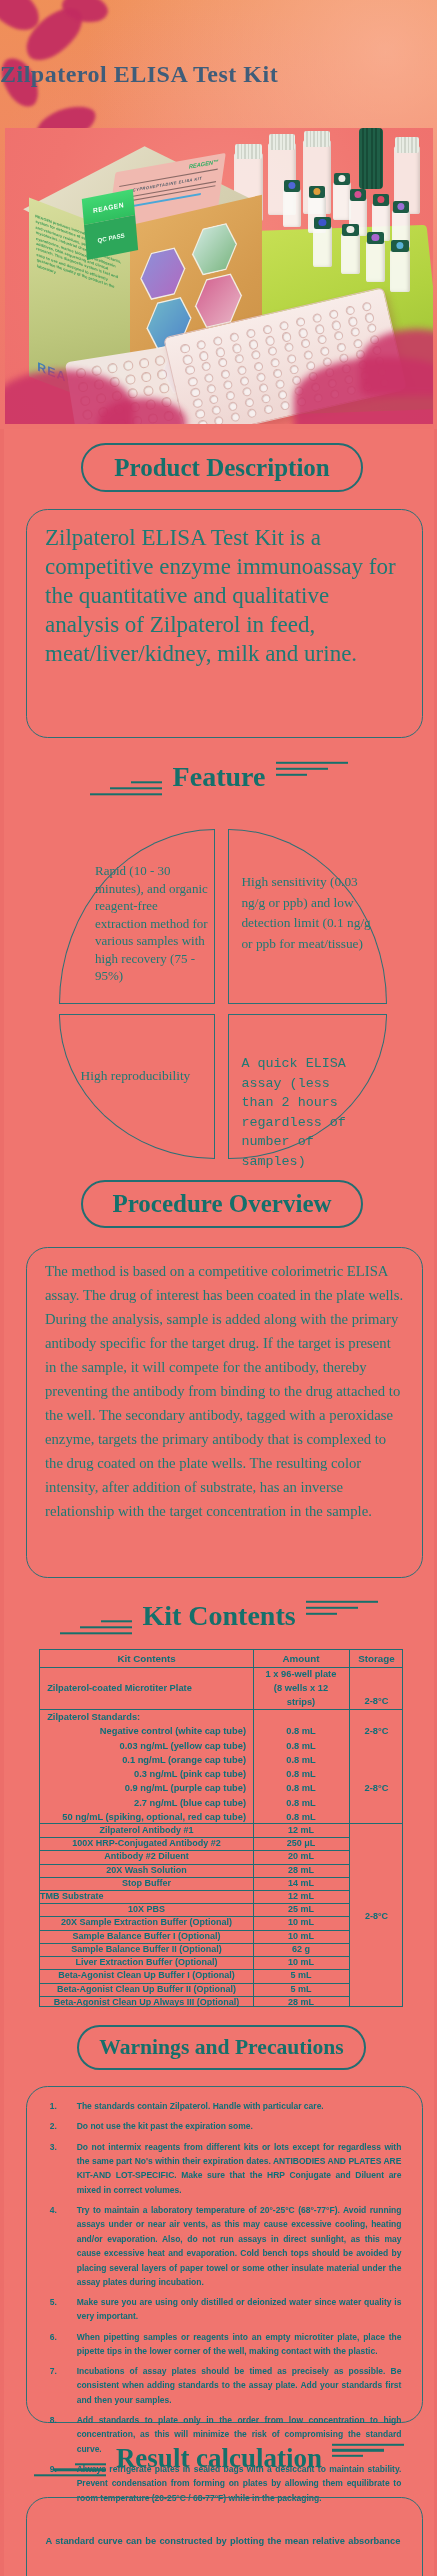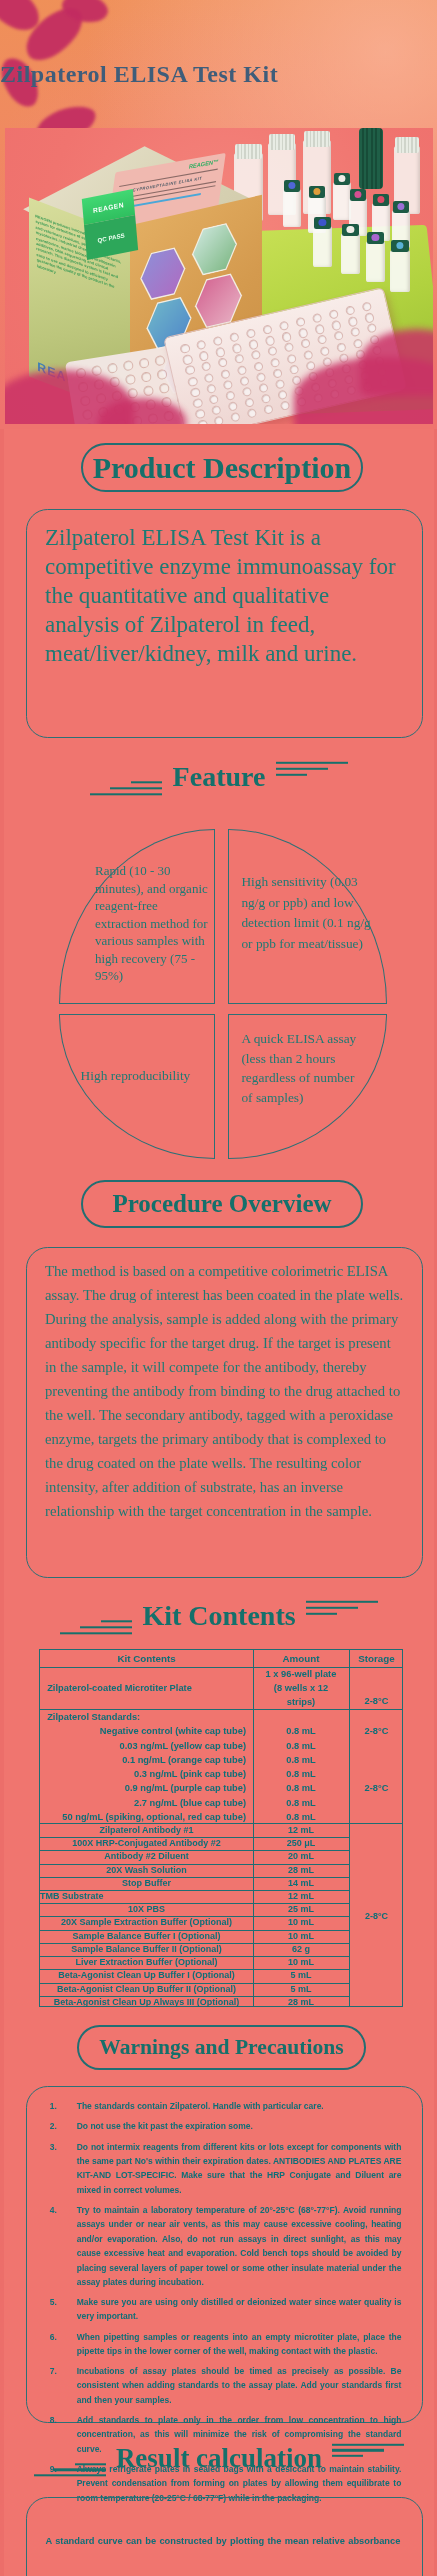--- a/index.html
+++ b/index.html
@@ -379,21 +379,21 @@
         <div class="well" style="left: 200px; top: 88px; width: 7.2px; height: 7.2px;"></div>
       </div>
     <div class="mound" style="left:-15.5px;top:242px;width:144px;height:77px;"></div>
     <div class="mound" style="left:93px;top:270px;width:88px;height:46px;"></div>
     <div class="mound" style="left:289px;top:229px;width:180px;height:82px;"></div>
     <div class="mound" style="left:355px;top:201px;width:113px;height:67px;"></div>
   </div>
 
   <div class="main-bg"></div>
 
-  <div class="pill" style="left:81px;top:443px;width:278px;height:45px;font-size:30px;">
+  <div class="pill" style="left:81px;top:443px;width:278px;height:45px;font-size:25px;">
     <span>Product Description</span>
   </div>
   <div class="tbox" style="left:26px;top:509px;width:397px;height:229px;">
     <div style="padding:13.4px 17.5px 0 18px;font-size:23px;line-height:29px;">Zilpaterol ELISA Test Kit is a competitive enzyme immunoassay for the quantitative and qualitative analysis of Zilpaterol in feed, meat/liver/kidney, milk and urine.</div>
   </div>
 
   <div class="bighead" style="top:761px;">
     <span class="deco dl">
         <i style="width:31px"></i>
         <i style="width:52px"></i>
@@ -410,21 +410,21 @@
   <div class="quad" style="left:59px;top:829px;width:156px;height:175px;border-top-left-radius:100% 100%;">
     <div class="qt" style="left:35px;top:32px;width:116px;line-height:17.5px;font-size:13px;">Rapid (10 - 30 minutes), and organic reagent-free extraction method for various samples with high recovery (75 - 95%)</div>
   </div>
   <div class="quad" style="left:228px;top:829px;width:159px;height:175px;border-top-right-radius:100% 100%;">
     <div class="qt" style="left:12.4px;top:42px;width:130px;line-height:20.6px;">High sensitivity (0.03 ng/g or ppb) and low detection limit (0.1 ng/g or ppb for meat/tissue)</div>
   </div>
   <div class="quad" style="left:59px;top:1014px;width:156px;height:145px;border-bottom-left-radius:100% 100%;">
     <div class="qt" style="left:20.6px;top:52px;width:129px;">High reproducibility</div>
   </div>
   <div class="quad" style="left:228px;top:1014px;width:159px;height:145px;border-bottom-right-radius:100% 100%;">
-    <div class="qt" style="left:12.4px;top:14px;width:124px;line-height:19.6px;">A quick ELISA assay (less than 2 hours regardless of number of samples)</div>
+    <div class="qt" style="left:12.4px;top:39px;width:124px;line-height:19.6px;font-family:Liberation Mono, monospace;">A quick ELISA assay (less than 2 hours regardless of number of samples)</div>
   </div>
 
   <div class="pill" style="left:81px;top:1180px;width:278px;height:44px;font-size:25px;">
     <span>Procedure Overview</span>
   </div>
   <div class="tbox" style="left:26px;top:1247px;width:397px;height:331px;">
     <div style="padding:11.3px 18.5px 0 18px;font-size:14.7px;line-height:24px;">The method is based on a competitive colorimetric ELISA assay. The drug of interest has been coated in the plate wells. During the analysis, sample is added along with the primary antibody specific for the target drug. If the target is present in the sample, it will compete for the antibody, thereby preventing the antibody from binding to the drug attached to the well. The secondary antibody, tagged with a peroxidase enzyme, targets the primary antibody that is complexed to the drug coated on the plate wells. The resulting color intensity, after addition of substrate, has an inverse relationship with the target concentration in the sample.</div>
   </div>
 
   <div class="bighead" style="top:1600px;">
@@ -530,21 +530,21 @@
         <li>
           <span class="num">1.</span>
           <span class="wtx">The standards contain Zilpaterol. Handle with particular care.</span>
         </li>
         <li>
           <span class="num">2.</span>
           <span class="wtx">Do not use the kit past the expiration some.</span>
         </li>
         <li>
           <span class="num">3.</span>
-          <span class="wtx">Do not intermix reagents from different kits or lots except for components with the same part No's within their expiration dates. ANTIBODIES AND PLATES ARE KIT-AND LOT-SPECIFIC. Make sure that the HRP Conjugate and Diluent are mixed in correct volumes.</span>
+          <span class="wtx">Do not intermix reagents from different kits or lots except for regardless with the same part No's within their expiration dates. ANTIBODIES AND PLATES ARE KIT-AND LOT-SPECIFIC. Make sure that the HRP Conjugate and Diluent are mixed in correct volumes.</span>
         </li>
         <li>
           <span class="num">4.</span>
           <span class="wtx">Try to maintain a laboratory temperature of 20°-25°C (68°-77°F). Avoid running assays under or near air vents, as this may cause excessive cooling, heating and/or evaporation. Also, do not run assays in direct sunlight, as this may cause excessive heat and evaporation. Cold bench tops should be avoided by placing several layers of paper towel or some other insulate material under the assay plates during incubation.</span>
         </li>
         <li>
           <span class="num">5.</span>
           <span class="wtx">Make sure you are using only distilled or deionized water since water quality is very important.</span>
         </li>
         <li>

